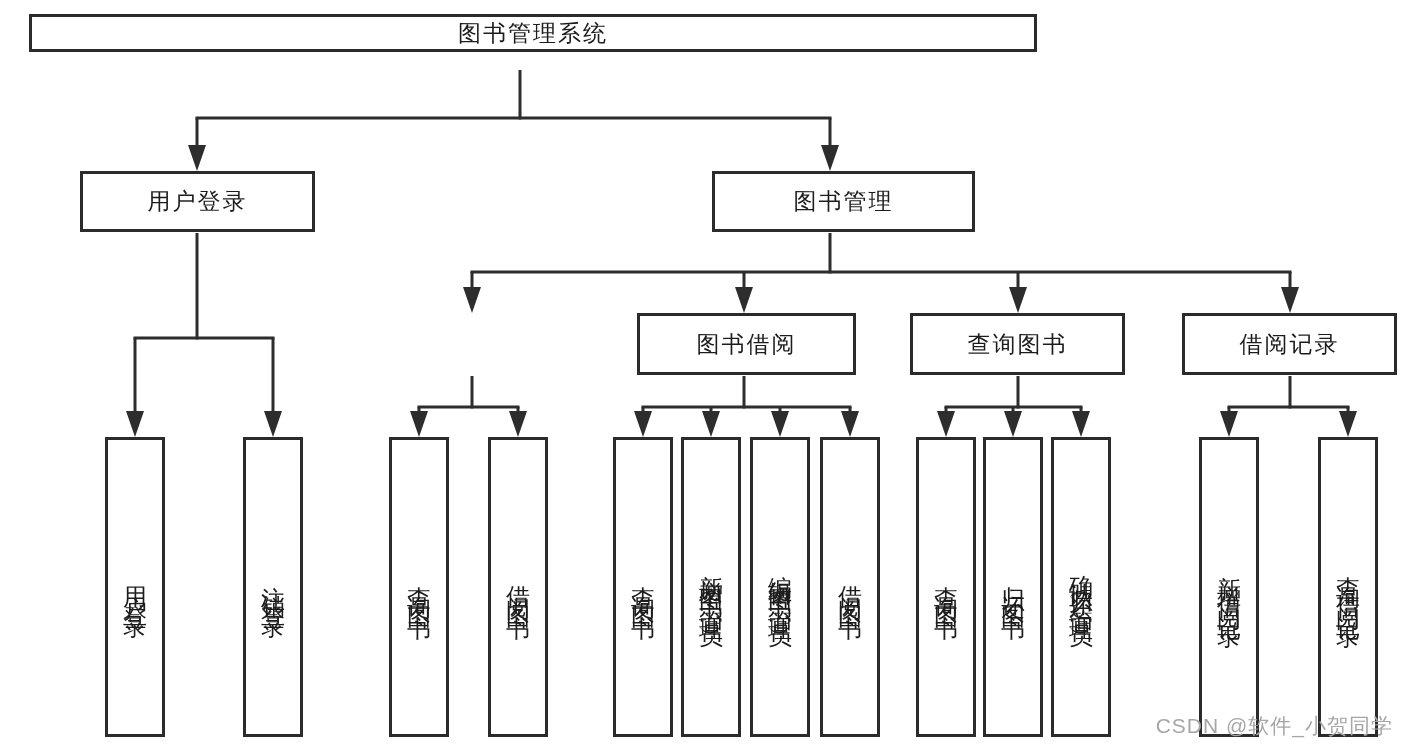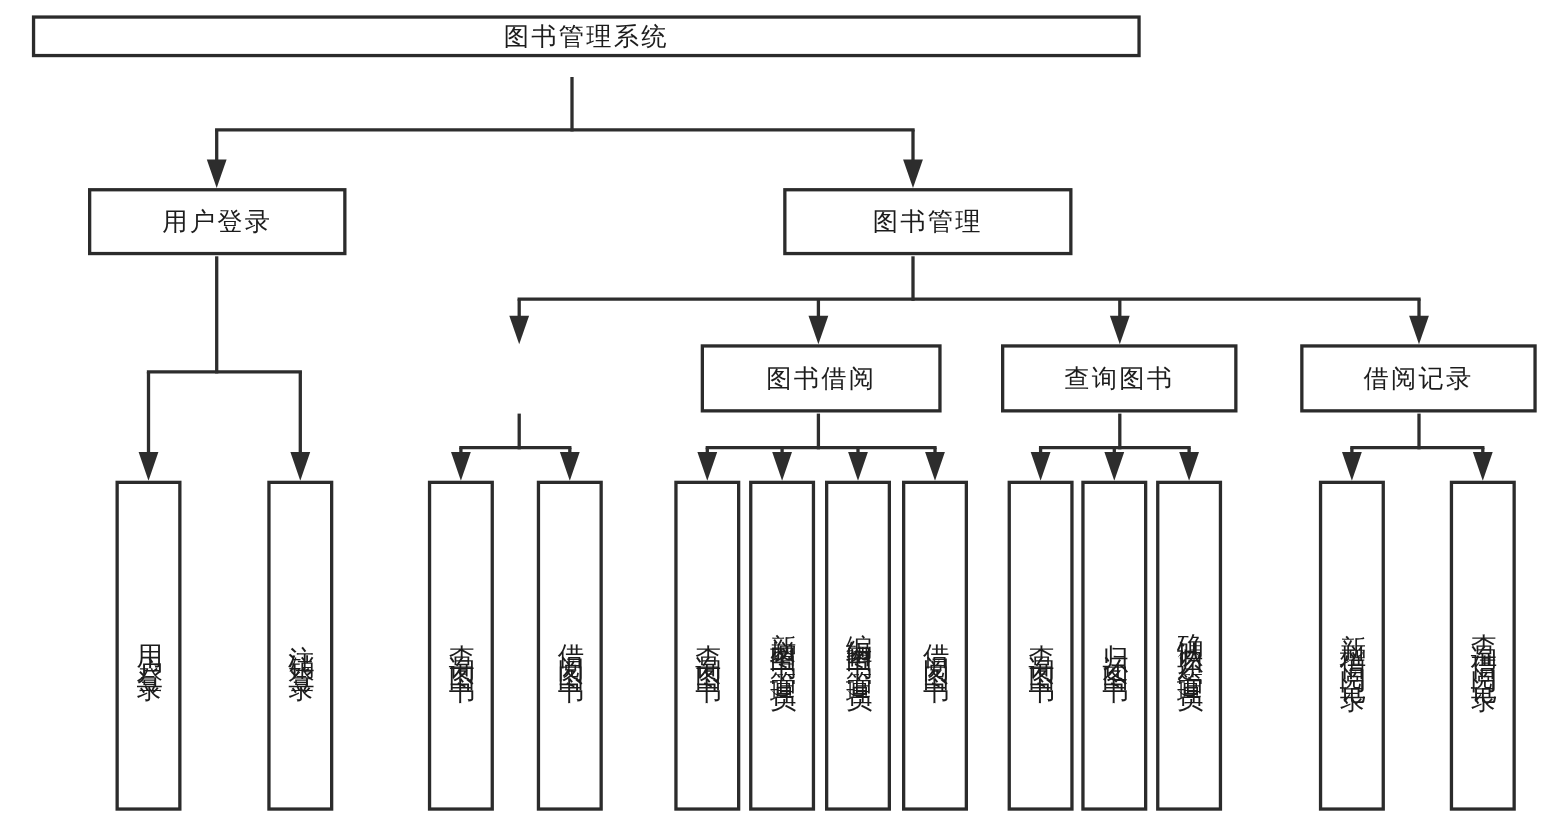--- a/index.html
+++ b/index.html
@@ -178,14 +178,15 @@
     <span class="vtext long">确认归还（管理员）</span>
   </div>
 
   <div class="node" style="left:1199px;top:437px;width:60px;height:300px">
     <span class="vtext">新增借阅记录</span>
   </div>
   <div class="node" style="left:1318px;top:437px;width:60px;height:300px">
     <span class="vtext">查询借阅记录</span>
   </div>
 
+  <div id="watermark">CSDN @软件_小贺同学</div>
 
 </div>
 
 </body></html>

